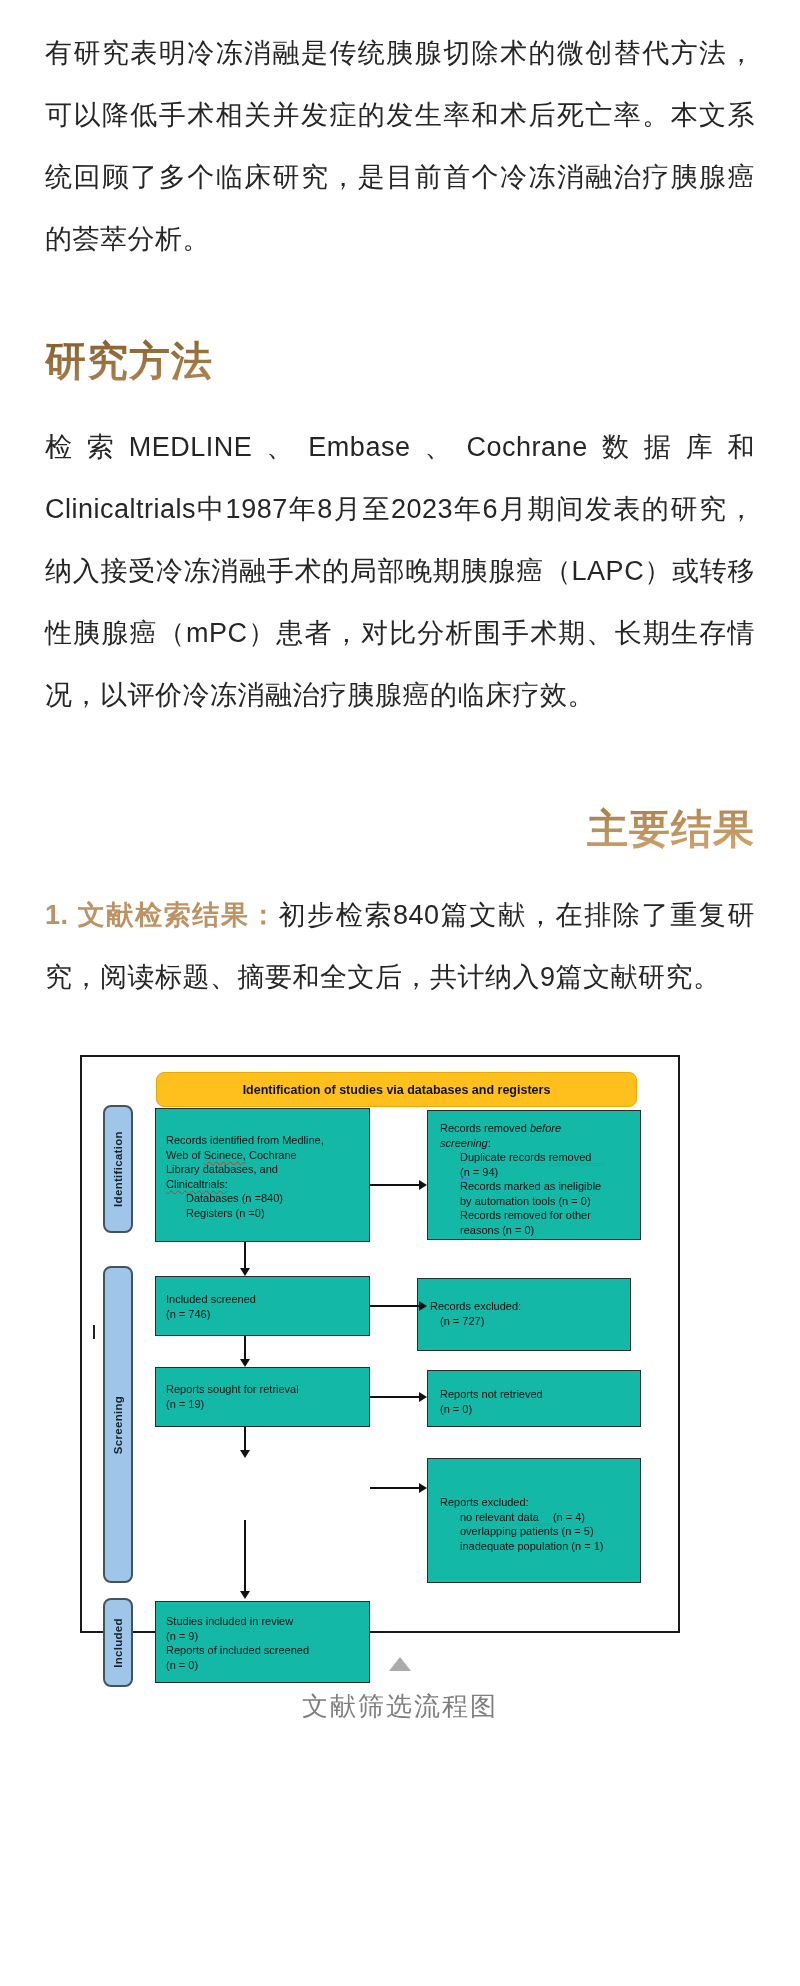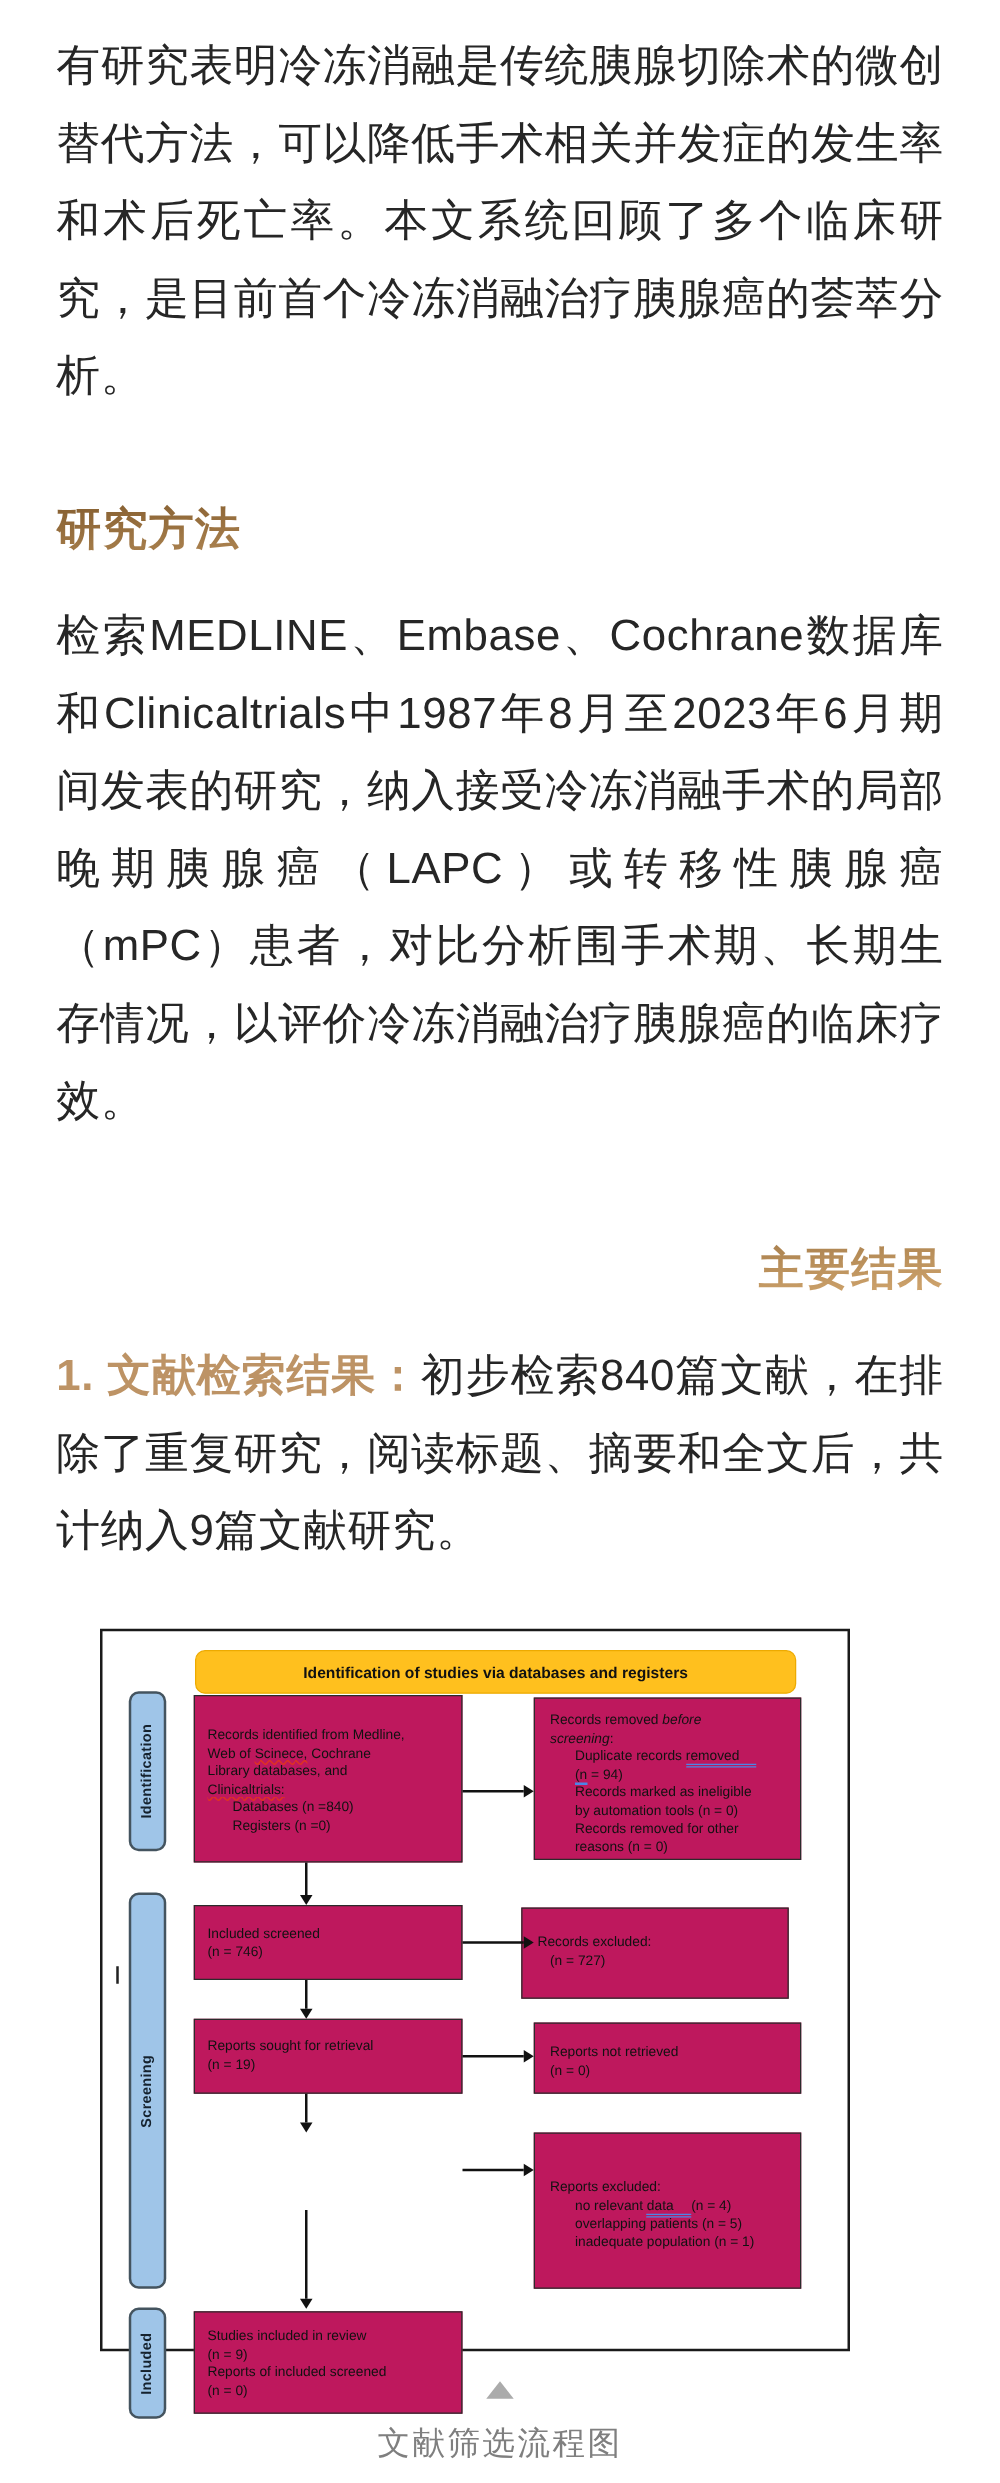--- a/index.html
+++ b/index.html
@@ -4,27 +4,27 @@
 <style>
   * { margin:0; padding:0; box-sizing:border-box; }
   html,body { background:#ffffff; }
   body {
     width:800px; min-height:1986px; margin:0 auto;
     font-family:"Liberation Sans","DejaVu Sans",sans-serif;
     color:#262626; overflow:hidden;
   }
   .article { padding:0 45px; }
   p.body-text {
-    font-size:35px; line-height:62px; letter-spacing:0.5px;
+    font-size:27px; line-height:62px; letter-spacing:0.5px;
     text-align:justify; color:#262626;
   }
   .p-intro { margin-top:22px; }
   h2.gold-h {
     font-family:"Liberation Serif","DejaVu Serif",serif;
-    font-weight:bold; font-size:36px; line-height:50px;
+    font-weight:bold; font-size:41px; line-height:50px;
     color:#a9804f; letter-spacing:1px;
   }
   @supports (-webkit-background-clip: text) {
     h2.gold-h {
       background:linear-gradient(175deg,#8a6334 10%,#cda26b 90%);
       -webkit-background-clip:text; background-clip:text;
       -webkit-text-fill-color:transparent;
     }
   }
   .h-methods { margin:66px 0 30px 0; }
@@ -47,21 +47,21 @@
   .stage {
     position:absolute; width:30px;
     background:#9fc5e8; border:2px solid #44545f; border-radius:8px;
     display:flex; align-items:center; justify-content:center;
   }
   .stage span {
     transform:rotate(-90deg); white-space:nowrap;
     font-size:11.5px; font-weight:bold; color:#15222e; letter-spacing:0.3px;
   }
   .fbox {
-    position:absolute; background:#be185d; border:1.5px solid #2b2b2b;
+    position:absolute; background:#14b8a6; border:1.5px solid #2b2b2b;
     font-size:11px; line-height:14.5px; color:#111;
   }
   .indent { padding-left:20px; }
   .em-i { font-style:italic; }
   .u-red {
     text-decoration:underline wavy #e0321f 1px;
     text-underline-offset:2px;
   }
   .u-blue2 {
     border-bottom:3px double #4a86e8; padding-right:14px;

